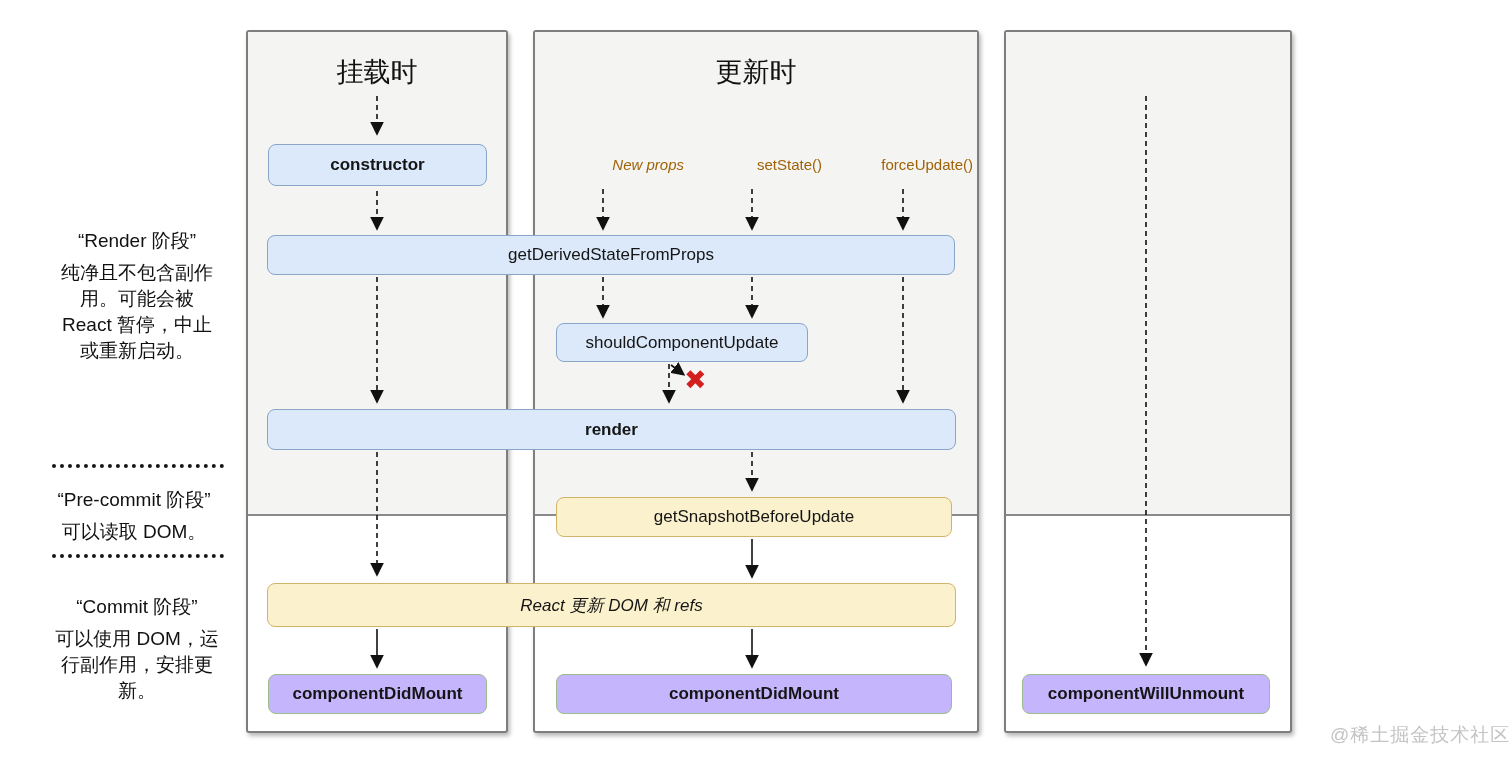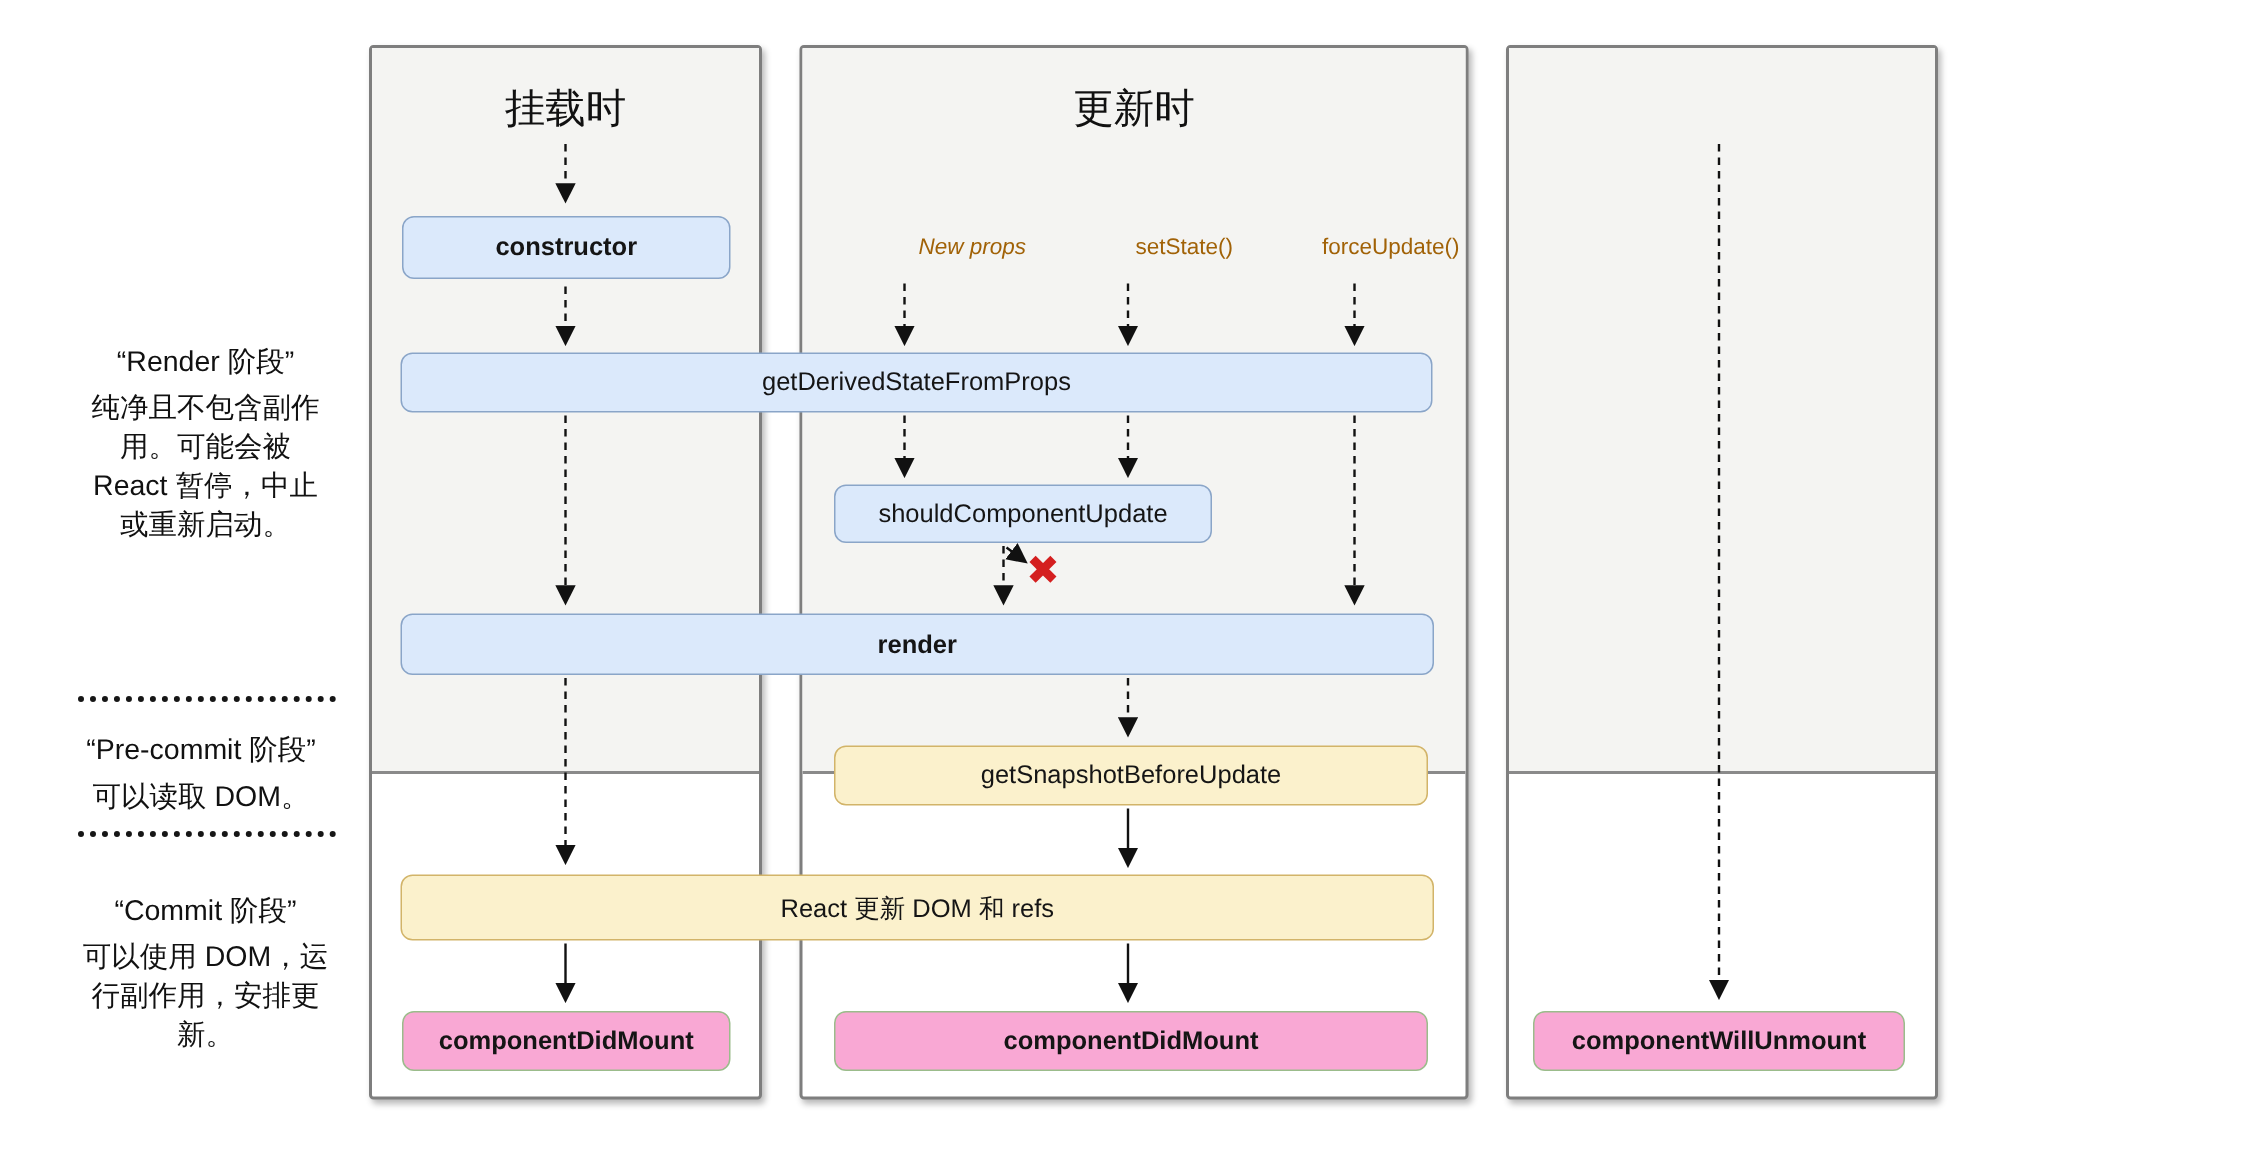--- a/index.html
+++ b/index.html
@@ -12,23 +12,23 @@
   .col-top{position:absolute;left:0;top:0;width:100%;height:484px;background:#f4f4f2;
        border-bottom:2px solid #8a8a8a;box-sizing:border-box;}
   .col-title{position:absolute;top:22px;left:0;width:100%;text-align:center;
        font-size:27px;font-weight:400;color:#111;}
 
   
   .node{position:absolute;display:flex;align-items:center;justify-content:center;
        border-radius:8px;font-size:17px;box-sizing:border-box;color:#151515;}
   .node.blue{background:#dbe9fb;border:1.5px solid #8aa5c8;}
   .node.yellow{background:#fbf1cc;border:1.5px solid #d2b469;}
-  .node.green{background:#f9a8d4;border:1.5px solid #9bbc8b;}
+  .node.green{background:#c4b5fd;border:1.5px solid #9bbc8b;}
   .node.bold{font-weight:bold;}
-  .node.italic{}
+  .node.italic{font-style:italic;}
 
   
   .trigger{position:absolute;font-size:15px;text-align:right;color:#a16207;}
   .trigger.italic{font-style:italic;}
 
   
   .phase{position:absolute;text-align:center;}
   .phase-title{font-size:19px;font-weight:normal;margin-bottom:6px;}
   .phase-desc{font-size:19px;line-height:26px;white-space:pre-line;}
   .dotted-divider{position:absolute;height:0;border-top:4px dotted #161616;}
@@ -130,14 +130,15 @@
   <div class="node blue bold" style="left:267px;top:409px;width:689px;height:41px;">render</div>
 
   <div class="node yellow italic" style="left:267px;top:583px;width:689px;height:44px;">React 更新 DOM 和 refs</div>
 
   <div class="node green bold" style="left:268px;top:674px;width:219px;height:40px;">componentDidMount</div>
 
   <div class="node green bold" style="left:556px;top:674px;width:396px;height:40px;">componentDidMount</div>
 
   <div class="node green bold" style="left:1022px;top:674px;width:248px;height:40px;">componentWillUnmount</div>
 
+  <div class="watermark" style="left:1330px;top:722px;">@稀土掘金技术社区</div>
 
 </div>
 
 </body></html>

